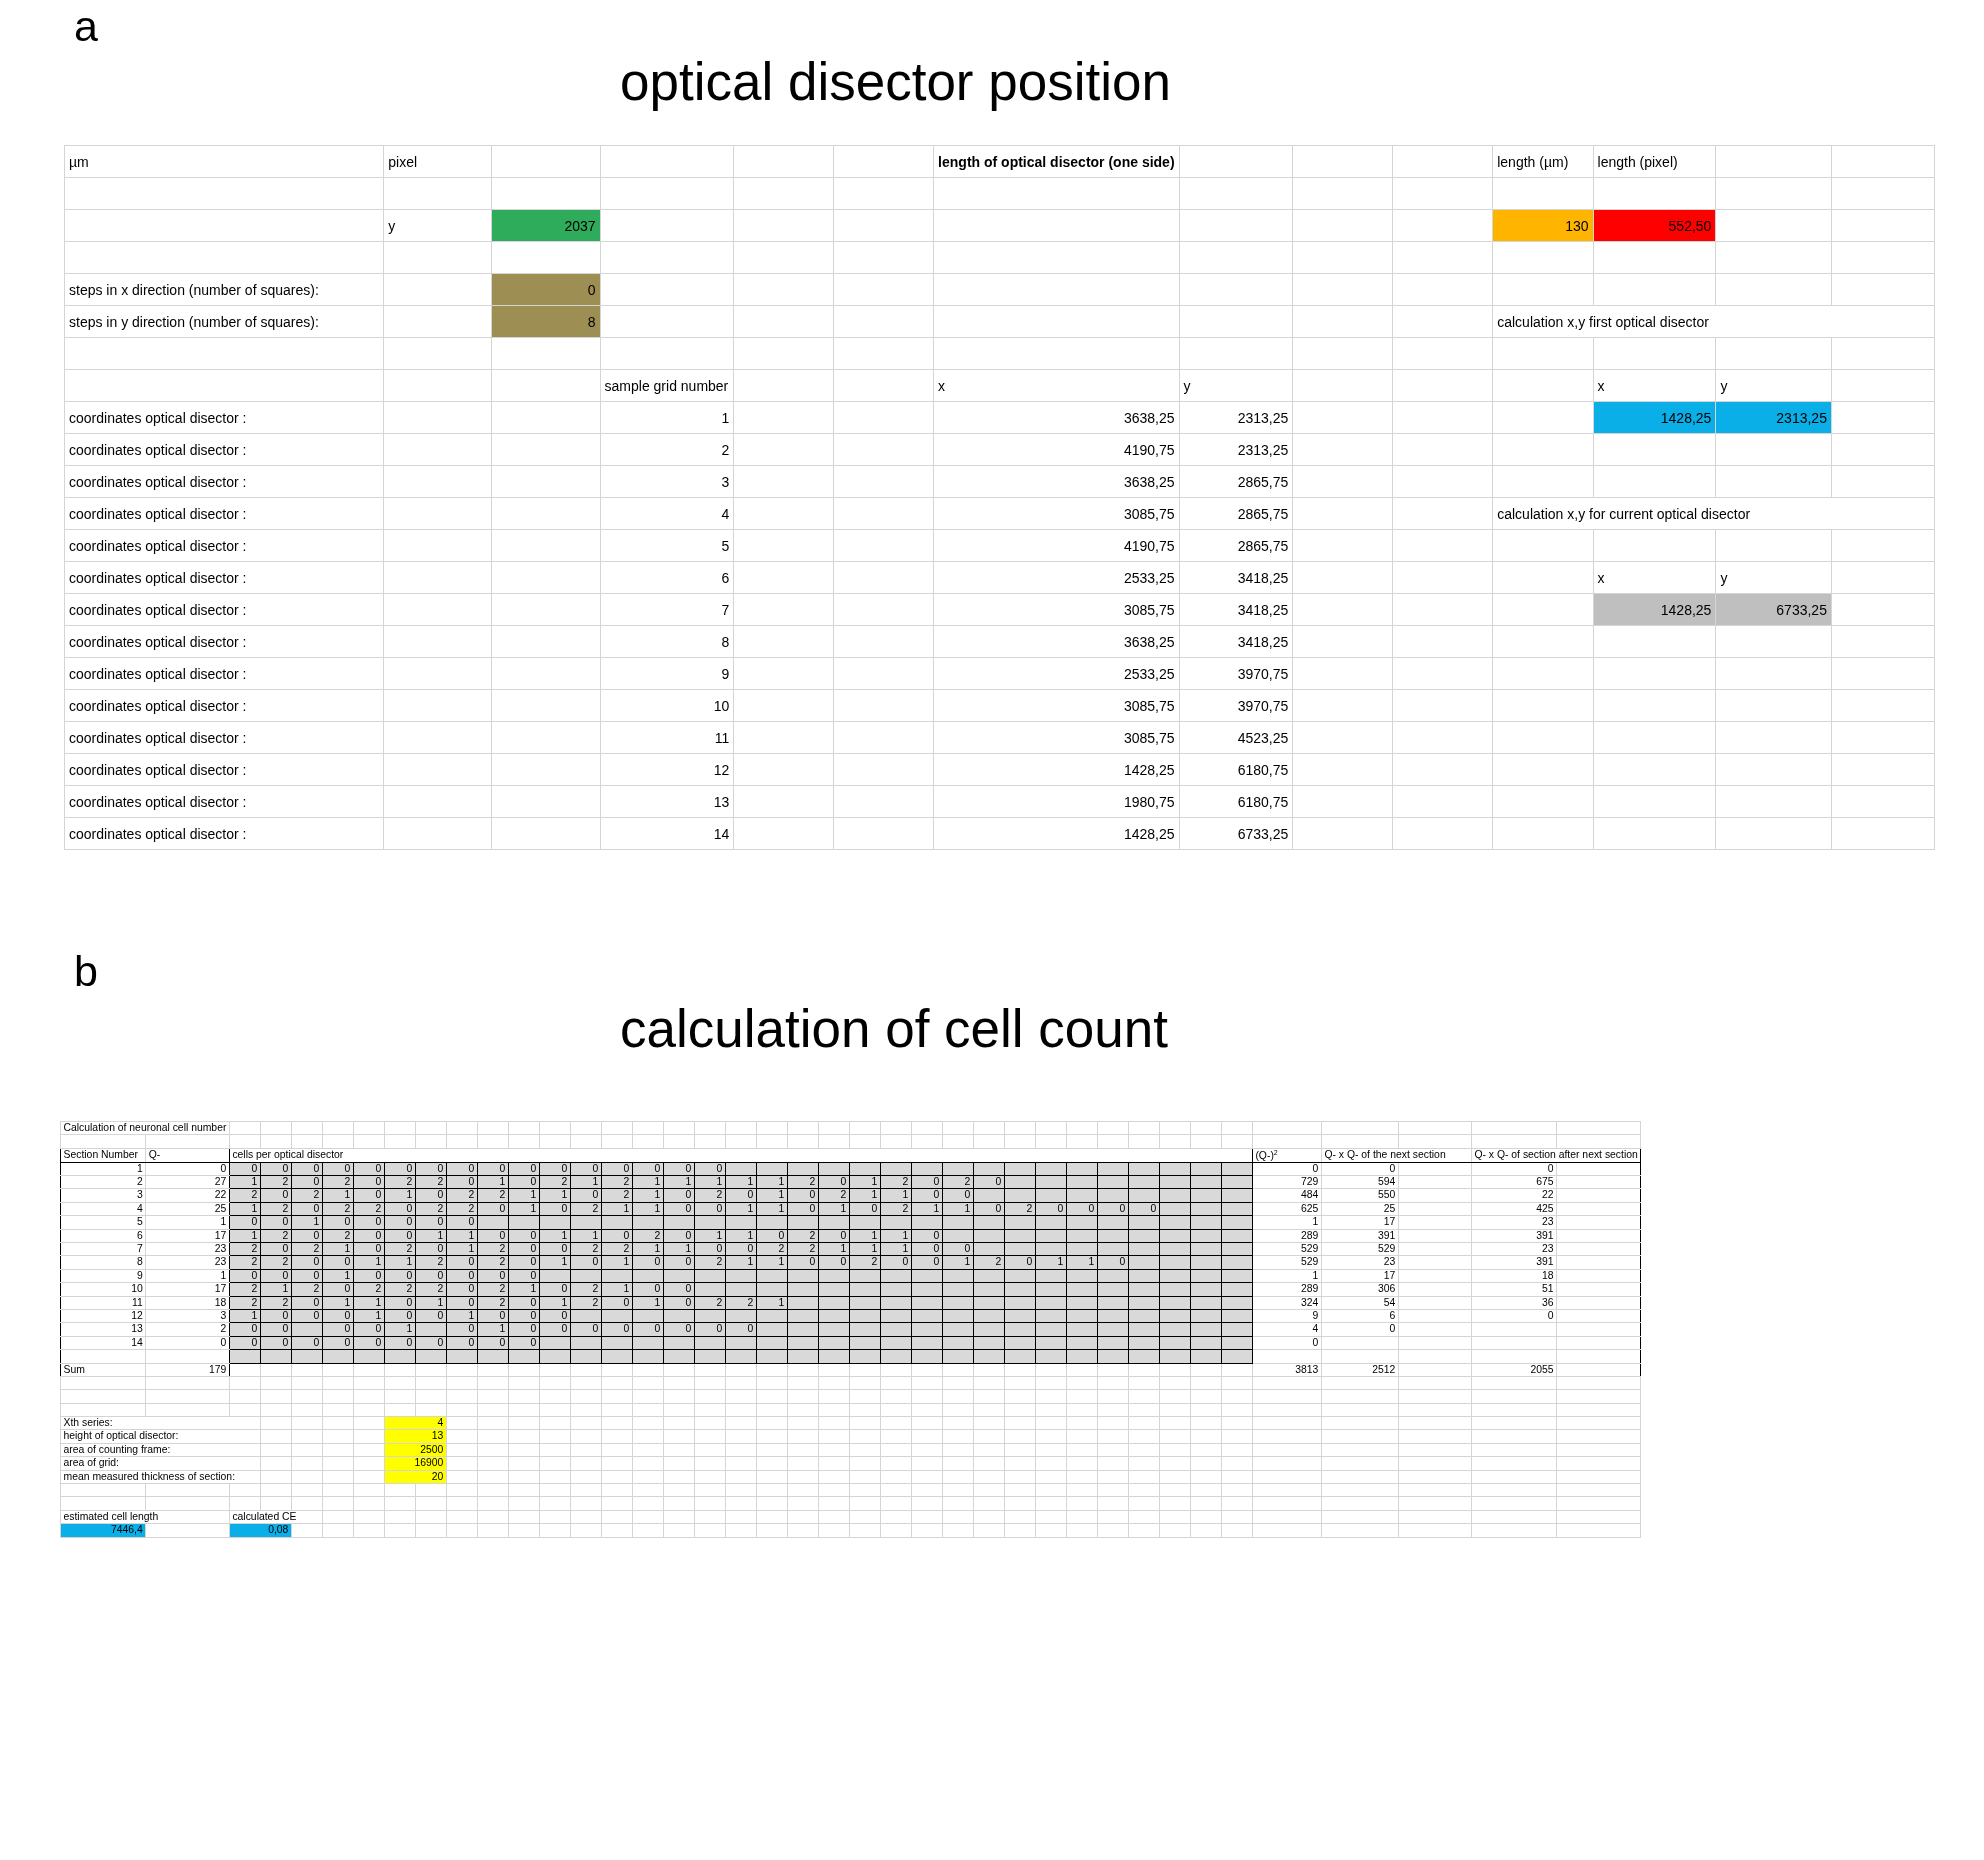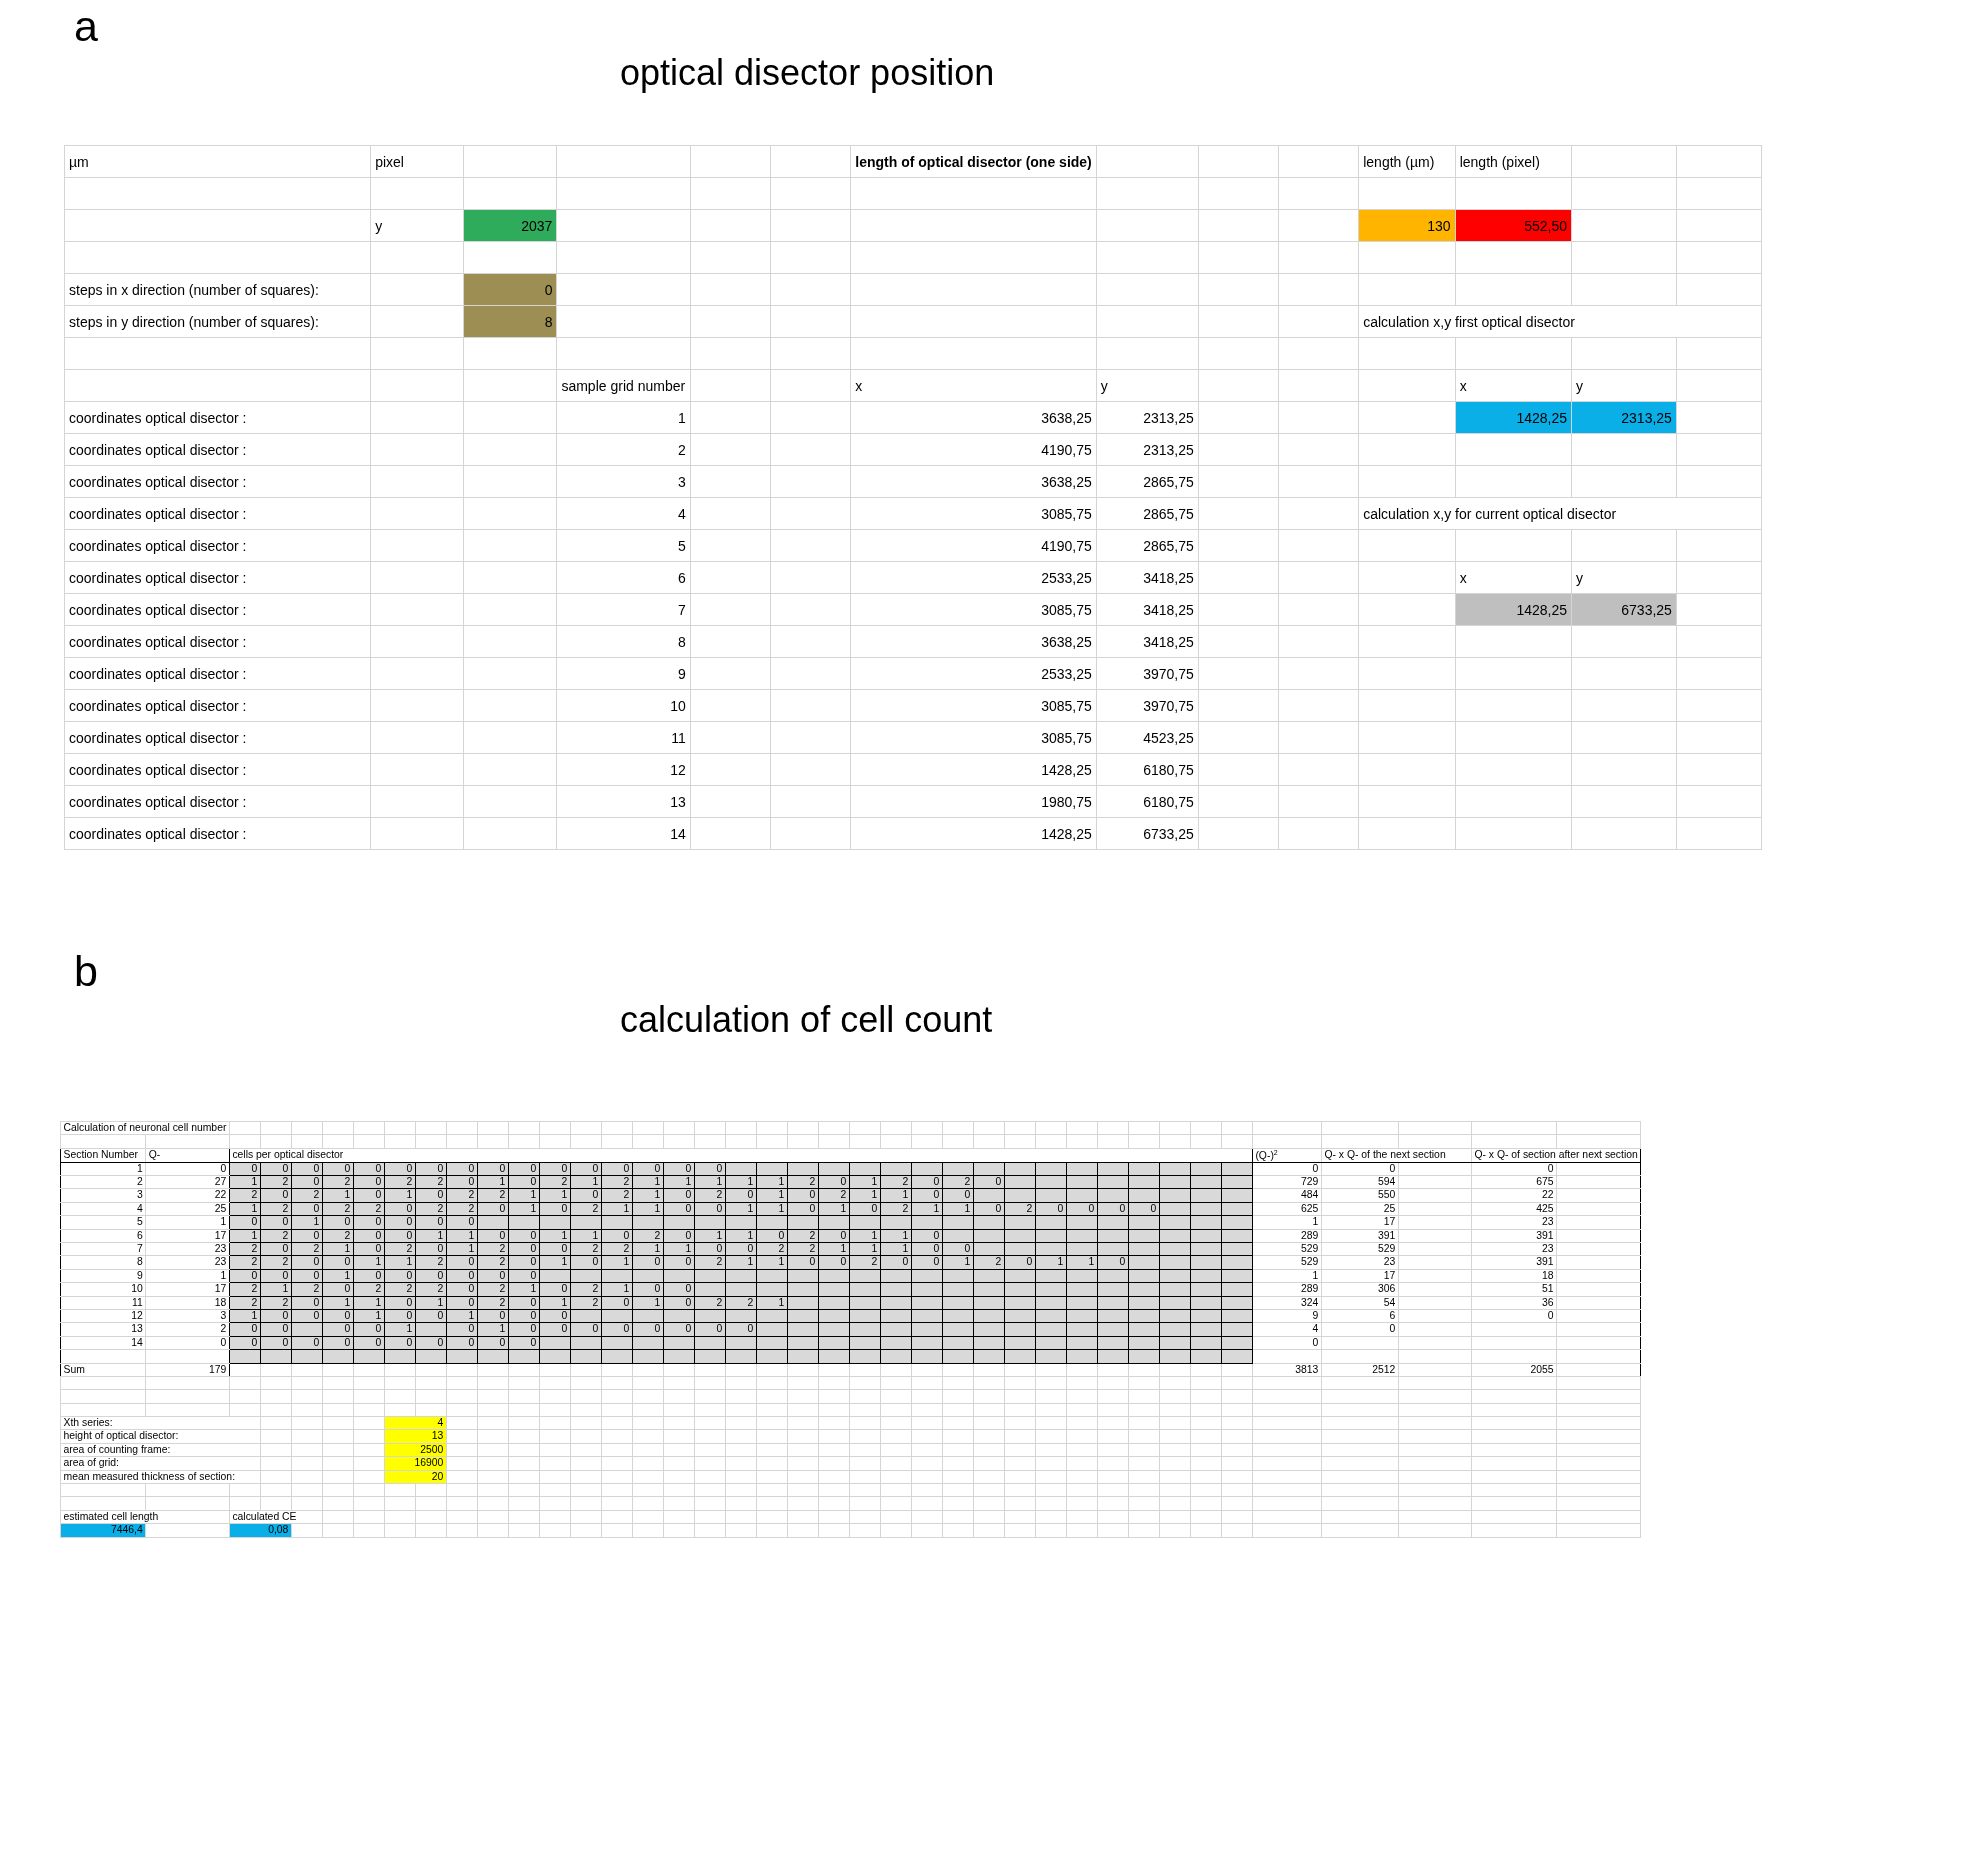--- a/index.html
+++ b/index.html
@@ -1,39 +1,39 @@
 <!DOCTYPE html>
 <html style="font-size:8px"><head>
 <meta charset="utf-8">
 <style>
   html,body{margin:0;padding:0;background:#fff;}
   body{width:1985px;height:1861px;font-family:"Liberation Sans",sans-serif;color:#000;position:relative;}
 
   .panel-letter{position:absolute;font-size:43px;line-height:1;font-weight:400;}
-  .panel-title{position:absolute;font-size:36px;line-height:1;font-weight:400;}
+  .panel-title{position:absolute;font-size:53px;line-height:1;font-weight:400;}
 
   
   table.sheet{border-collapse:collapse;table-layout:fixed;}
   table.sheet td{border:0.5px solid #d5d5d5;padding:0 4px;font-size:14px;line-height:1;
                  height:31px;vertical-align:middle;white-space:nowrap;overflow:hidden;}
   .b{font-weight:bold;}
   .r{text-align:right;}
   .l{text-align:left;}
 
   
   .fill-yellow{background:#ffff00;}
   .fill-green{background:#2eab5b;}
   .fill-orange{background:#ffb400;}
   .fill-red{background:#ff0000;}
   .fill-olive{background:#9d8f54;}
   .fill-cyan{background:#0bafe8;}
   .fill-gray{background:#bfbfbf;}
 
   
-  #sheetA{position:absolute;left:64px;top:145px;width:1698px;}
+  #sheetA{position:absolute;left:64px;top:145px;width:1871px;}
 
   
   #sheetB{position:absolute;left:60px;top:1082px;width:1876px;}
   table.sheetb{border-collapse:collapse;table-layout:fixed;margin-top:39px;}
   table.sheetb td{border:0.5px solid #d5d5d5;padding:0 2.5px;font-size:10.4px;line-height:1;
                   height:12.4px;vertical-align:middle;white-space:nowrap;overflow:hidden;}
   table.sheetb td.cellnum{border:0.5px solid #000;background:#d9d9d9;text-align:right;font-size:10.4px;}
   table.sheetb td.cellblank{border:0.5px solid #000;background:#d9d9d9;}
   .topline{border-top:1.5px solid #000 !important;}
   .botline{border-bottom:1.5px solid #000 !important;}

